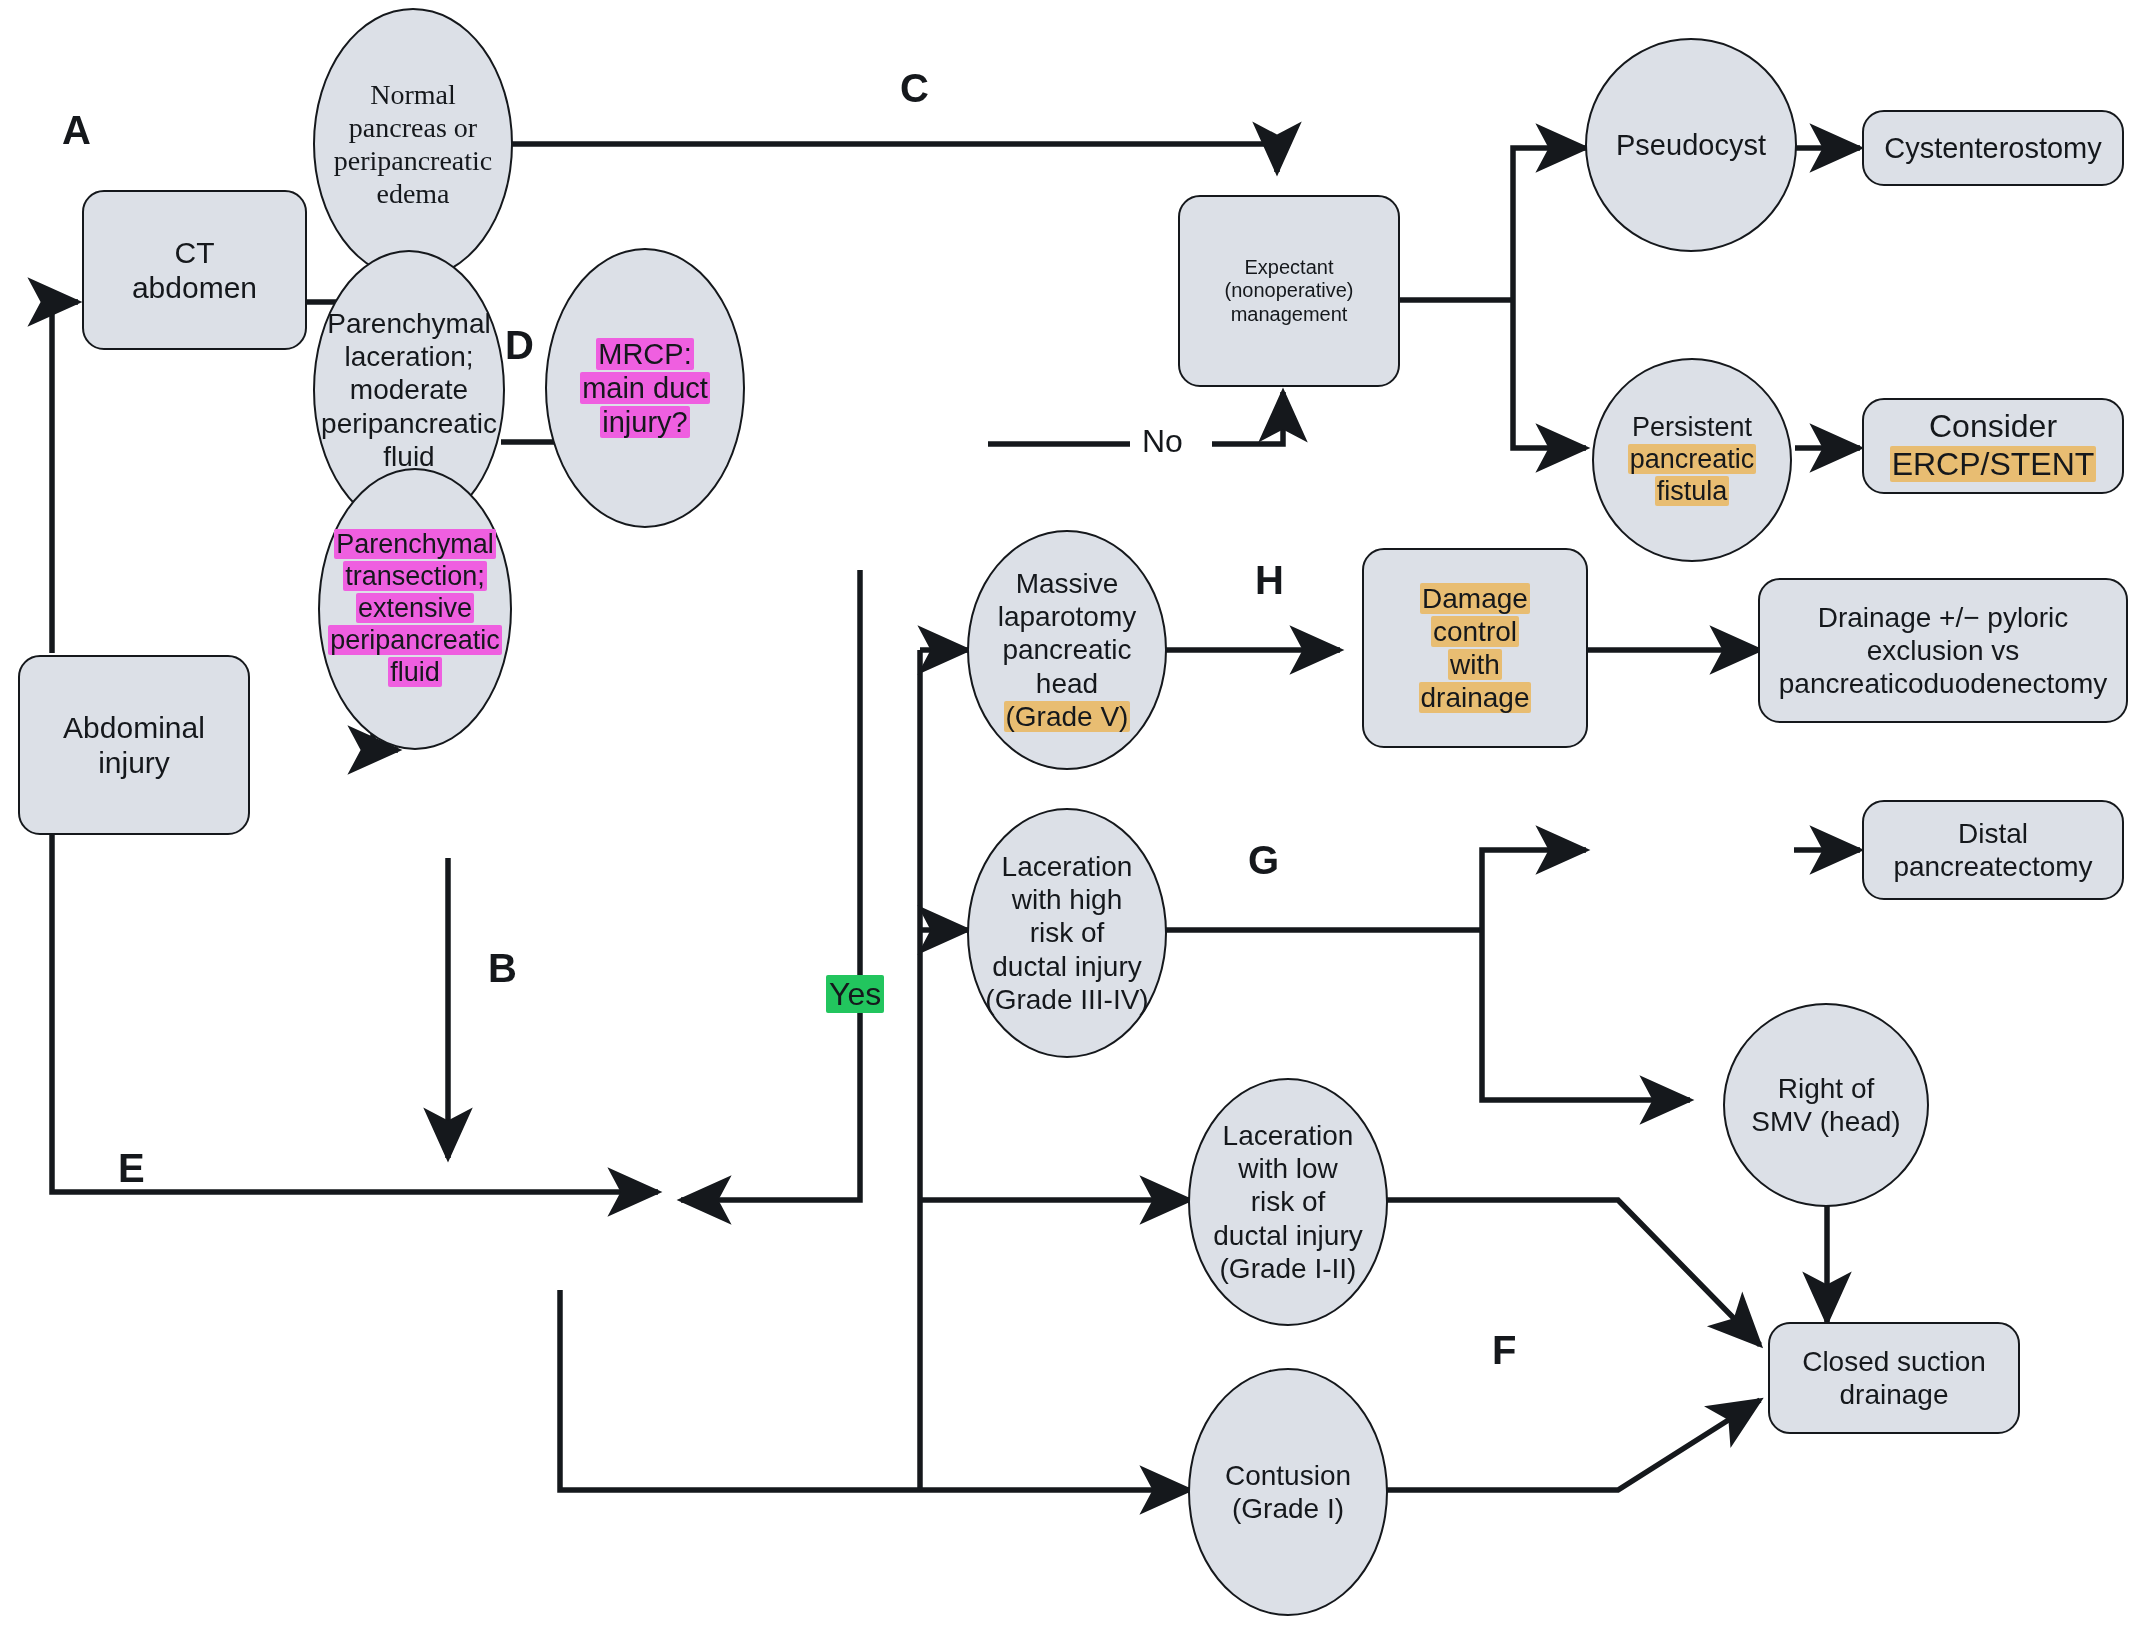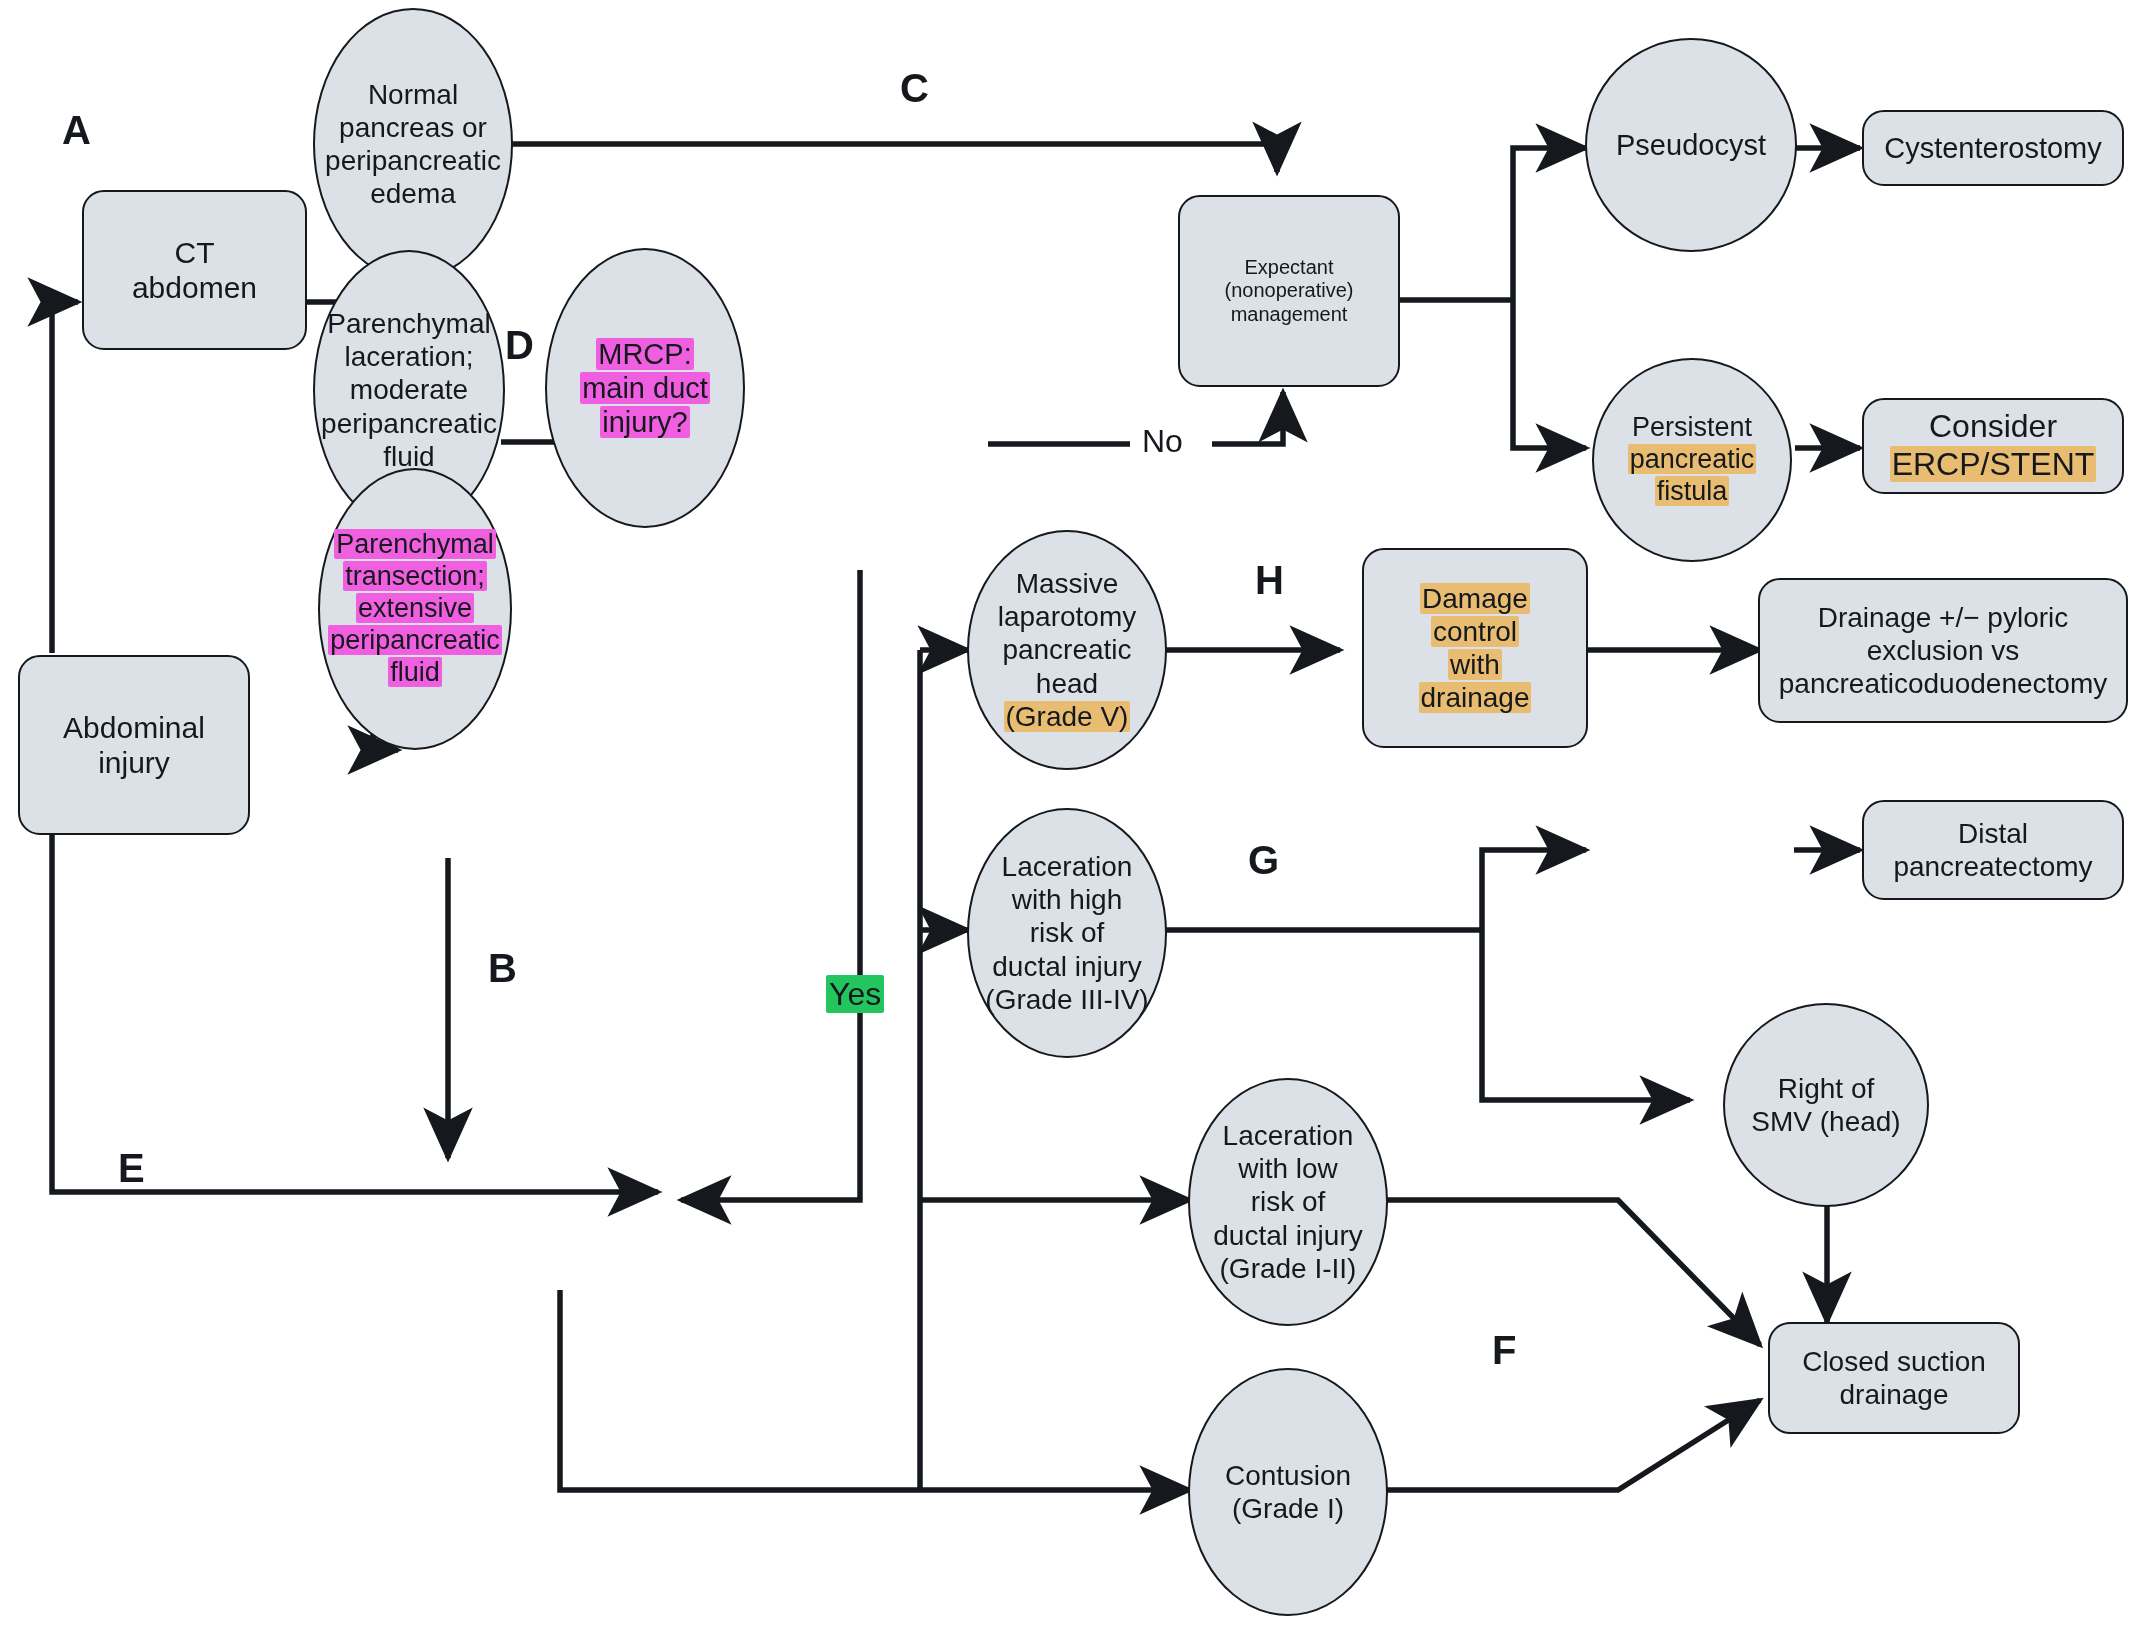--- a/index.html
+++ b/index.html
@@ -149,21 +149,21 @@
   <div class="node box" style="left:18px; top:655px; width:232px; height:180px; font-size:30px;">
     <span class="txt">Abdominal
 injury</span>
   </div>
 
   <div class="node box" style="left:82px; top:190px; width:225px; height:160px; font-size:30px;">
     <span class="txt">CT
 abdomen</span>
   </div>
 
-  <div class="node ellipse" style="left:313px; top:8px; width:200px; height:272px; font-size:28px;">
+  <div class="node ellipse" style="left:313px; top:8px; width:200px; height:272px; font-size:28px;font-family:Liberation Serif, serif;">
     <span class="txt">Normal
 pancreas or
 peripancreatic
 edema</span>
   </div>
 
   <div class="node ellipse" style="left:313px; top:250px; width:192px; height:280px; font-size:28px;">
     <span class="txt">Parenchymal
 laceration;
 moderate

